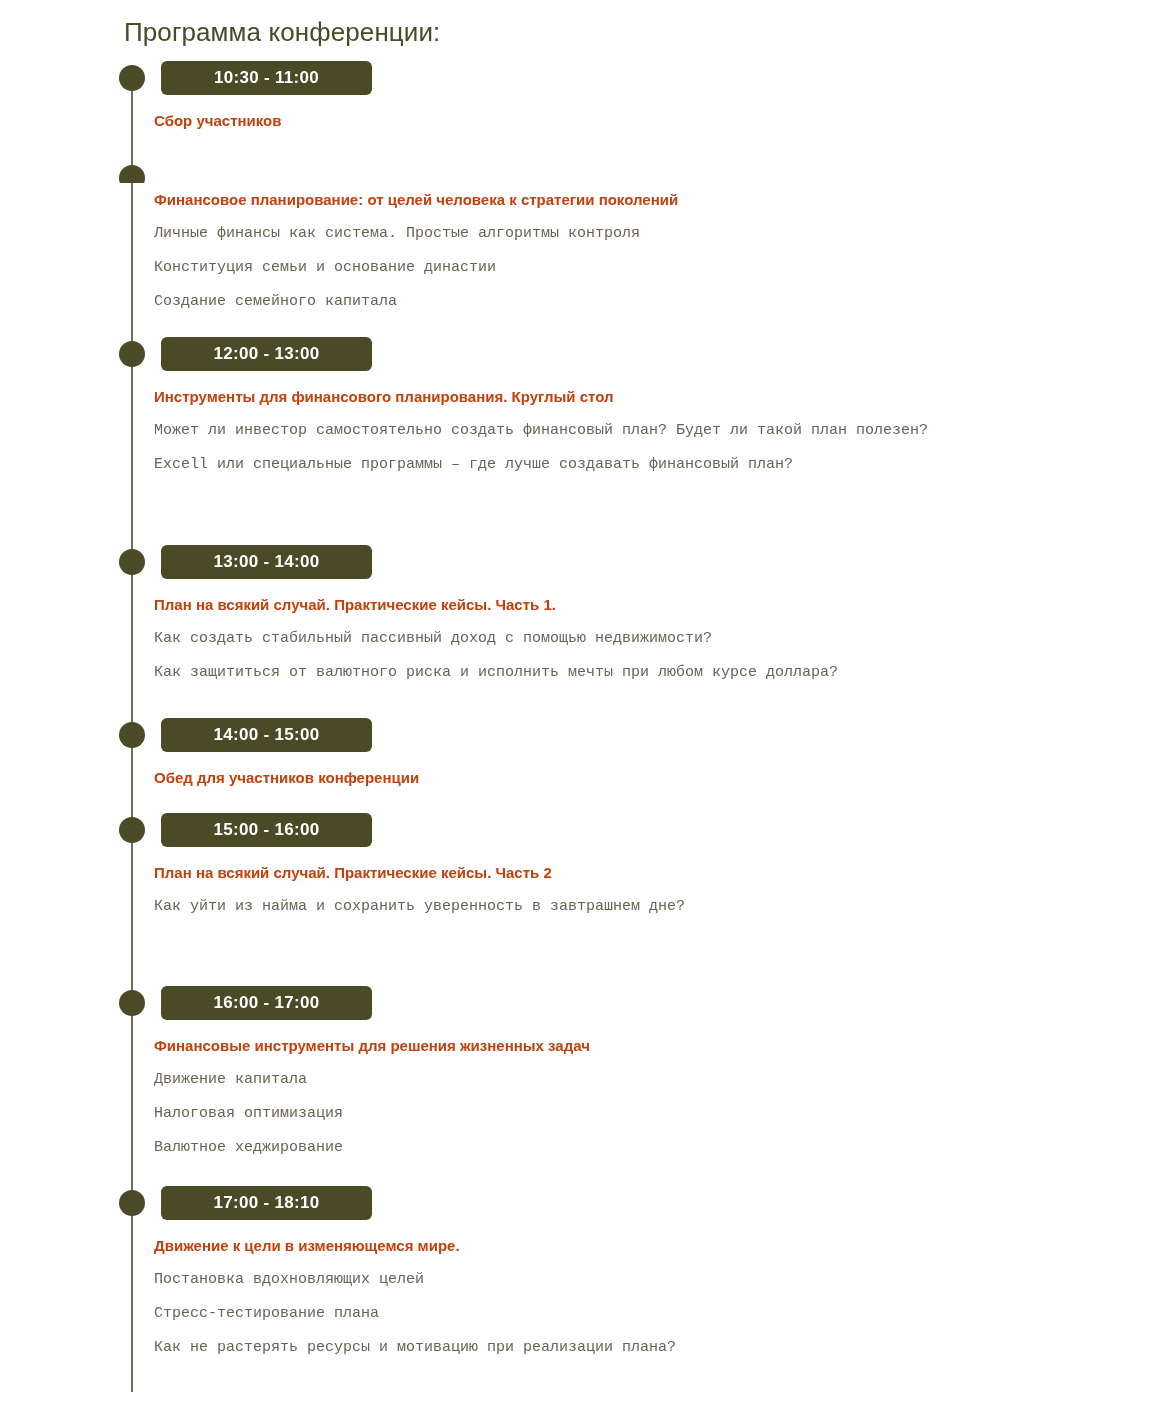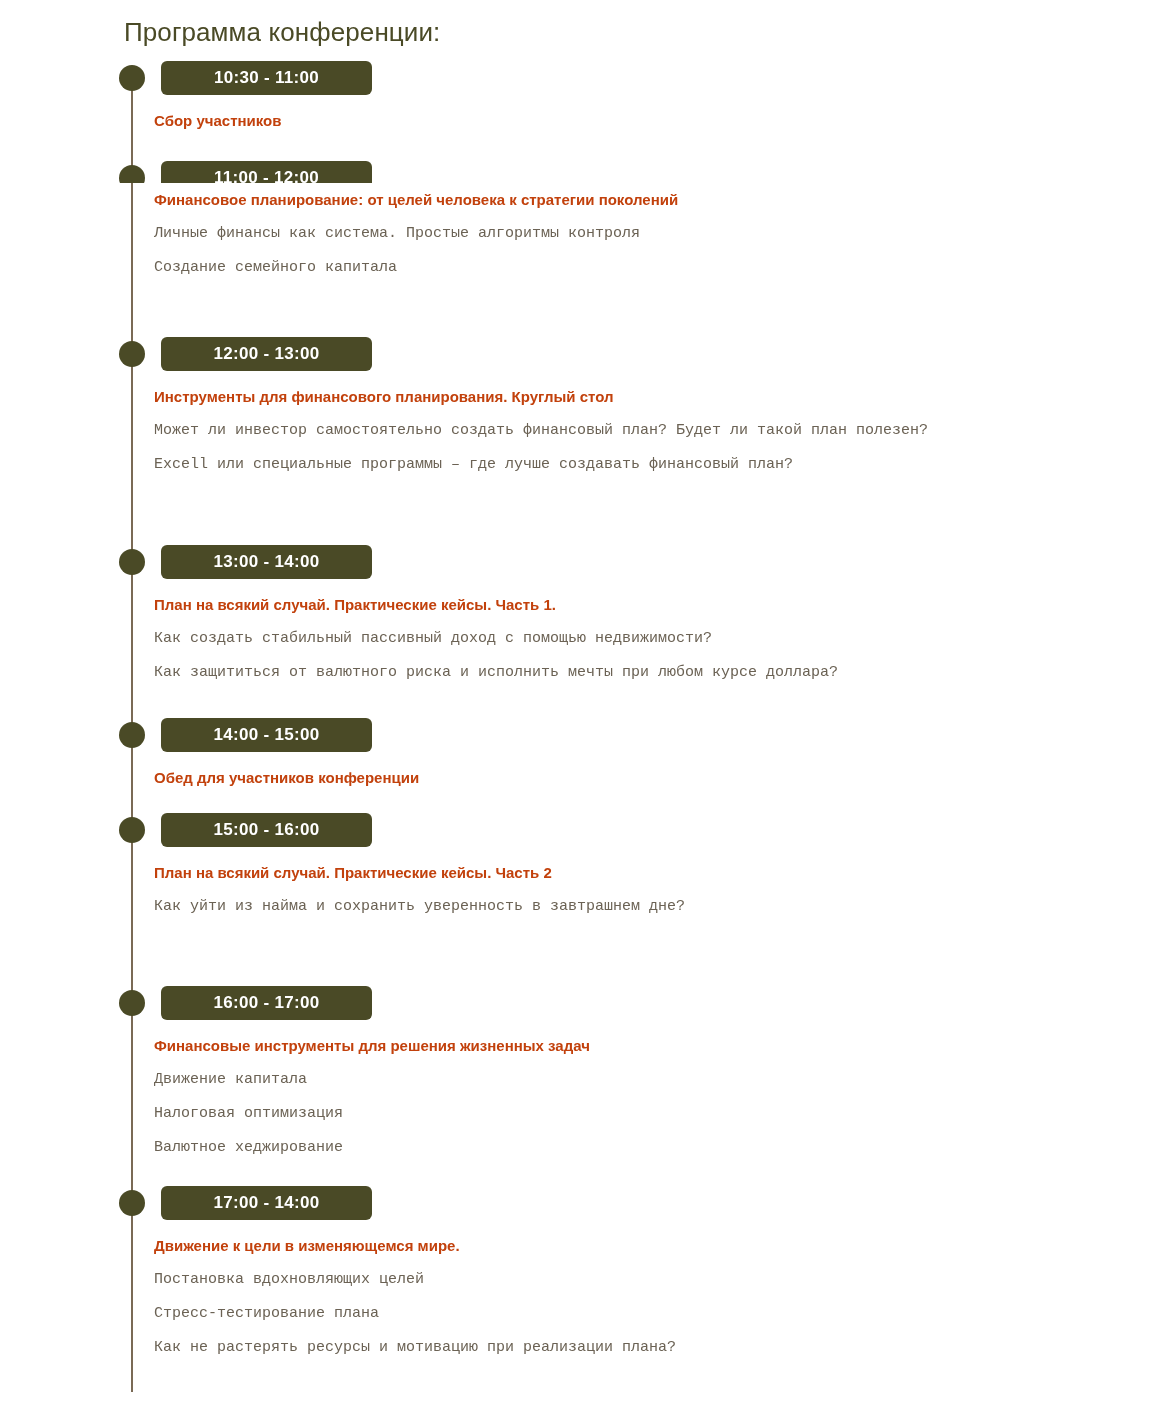--- a/index.html
+++ b/index.html
@@ -129,25 +129,25 @@
             <div class="dot" style="top: 4px;"></div>
             <div class="time-badge" style="top: 0px; text-align: center;">10:30 - 11:00</div>
           </div>
           <div class="event-body" style="top: 43px;">
             <div class="event-heading">Сбор участников</div>
           </div>
         </div>
         <div class="event" style="top: 105px;">
           <div class="clipped-head" style="position: absolute; top: 0px;">
             <div class="dot" style="top: 4px;"></div>
-            <div class="time-badge" style="top: 0px;">11:00 - 12:00</div>
           </div>
           <div class="event-body" style="top: 22px;">
             <div class="event-heading">Финансовое планирование: от целей человека к стратегии поколений</div>
             <div class="event-line">Личные финансы как система. Простые алгоритмы контроля</div>
+            <div class="event-line">Конституция семьи и основание династии</div>
             <div class="event-line">Создание семейного капитала</div>
           </div>
         </div>
         <div class="event" style="top: 281px;">
           <div style="position: absolute; top: 0px; left: 0px; width: 1153px; height: 34px;">
             <div class="dot" style="top: 4px;"></div>
             <div class="time-badge" style="top: 0px;">12:00 - 13:00</div>
           </div>
           <div class="event-body" style="top: 43px;">
             <div class="event-heading">Инструменты для финансового планирования. Круглый стол</div>
@@ -193,21 +193,21 @@
           <div class="event-body" style="top: 43px;">
             <div class="event-heading">Финансовые инструменты для решения жизненных задач</div>
             <div class="event-line">Движение капитала</div>
             <div class="event-line">Налоговая оптимизация</div>
             <div class="event-line">Валютное хеджирование</div>
           </div>
         </div>
         <div class="event" style="top: 1130px;">
           <div style="position: absolute; top: 0px; left: 0px; width: 1153px; height: 34px;">
             <div class="dot" style="top: 4px;"></div>
-            <div class="time-badge" style="top: 0px;">17:00 - 14:00</div>
+            <div class="time-badge" style="top: 0px;">17:00 - 18:10</div>
           </div>
           <div class="event-body" style="top: 43px;">
             <div class="event-heading">Движение к цели в изменяющемся мире.</div>
             <div class="event-line">Постановка вдохновляющих целей</div>
             <div class="event-line">Стресс-тестирование плана</div>
             <div class="event-line">Как не растерять ресурсы и мотивацию при реализации плана?</div>
           </div>
         </div>
       </div>
   </div>

